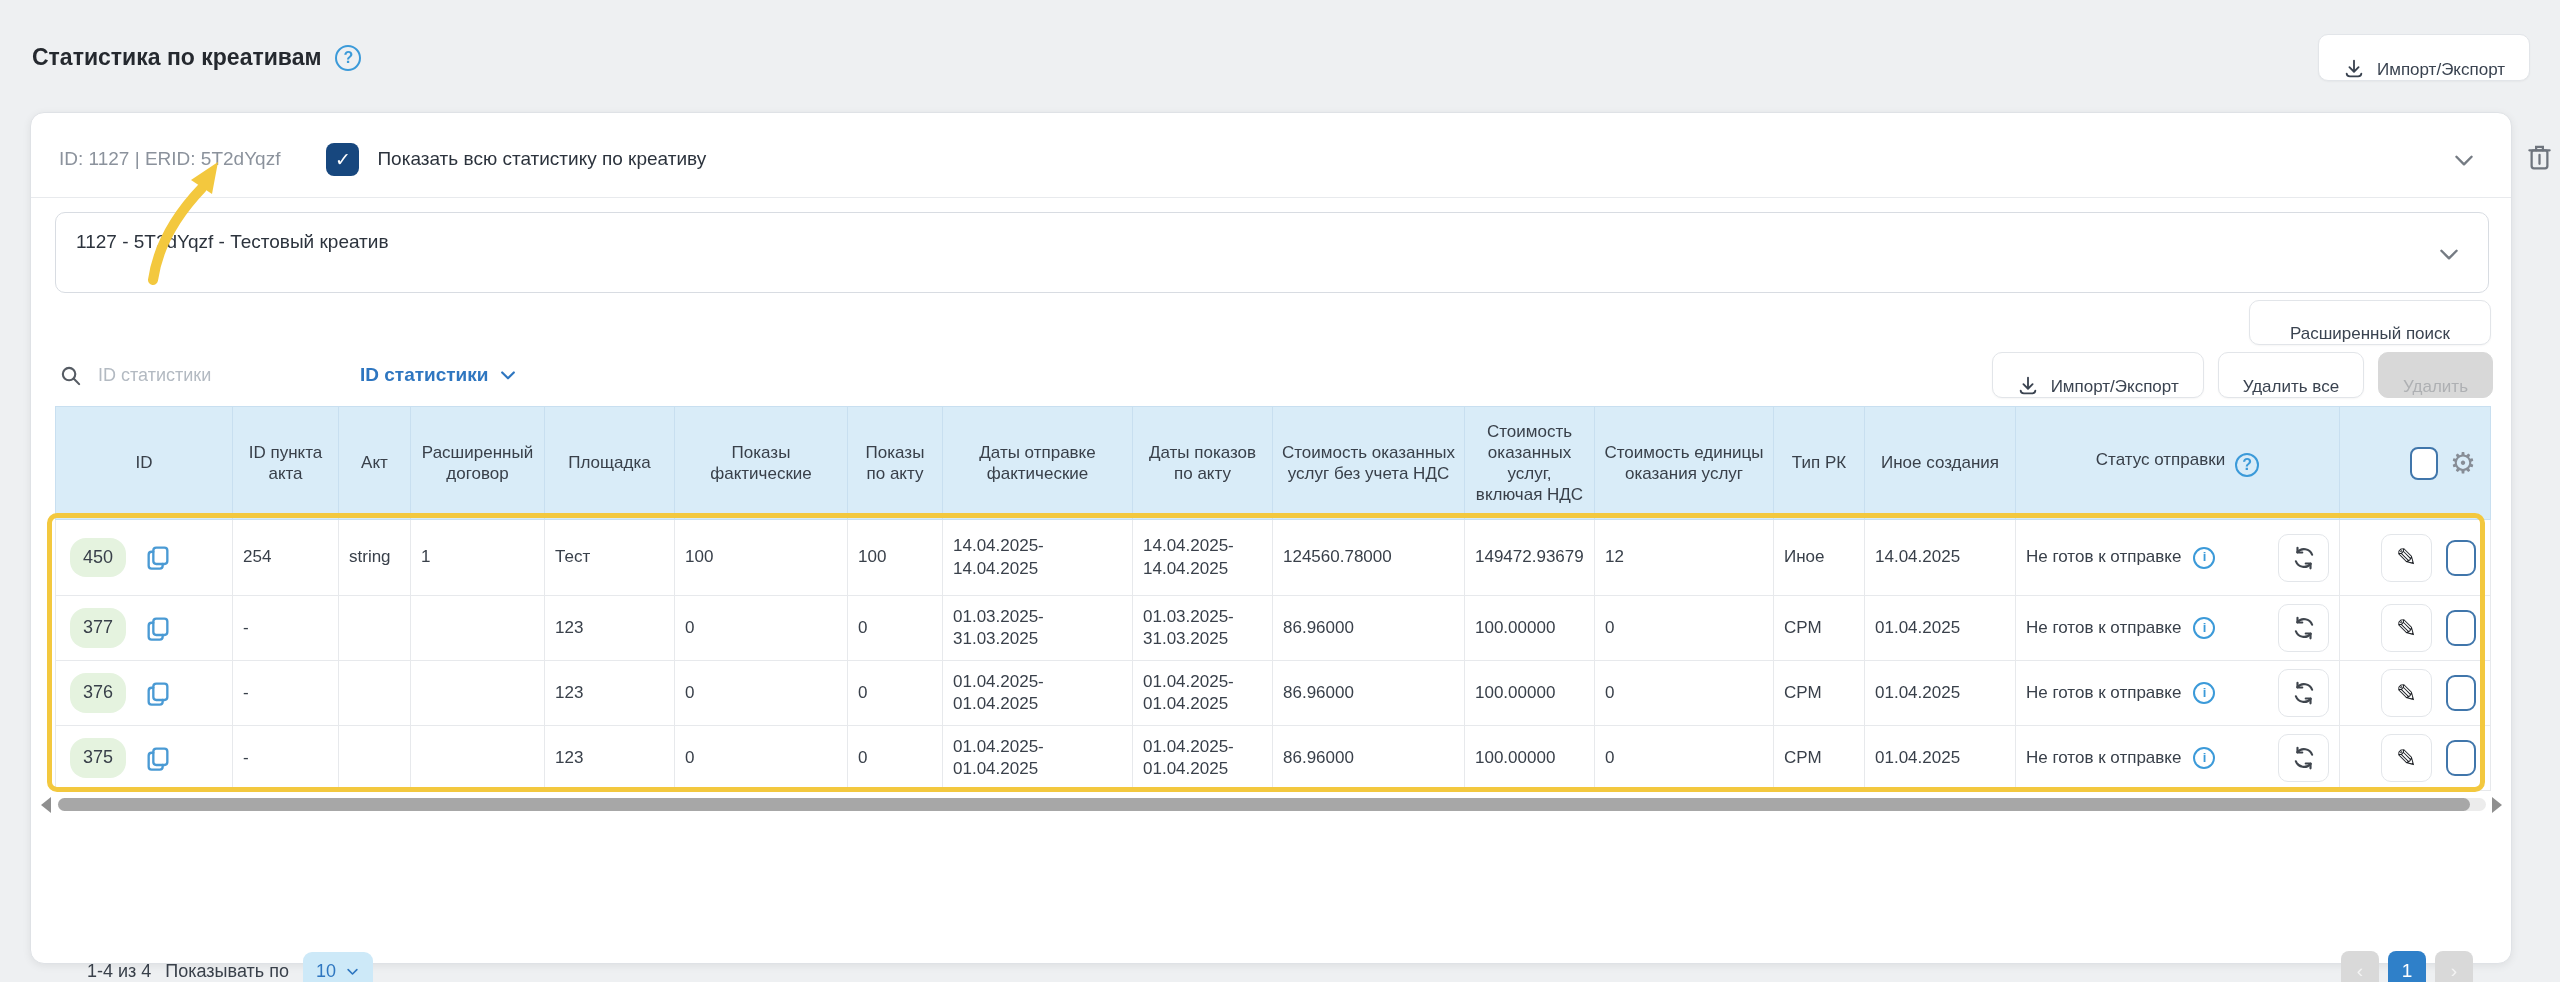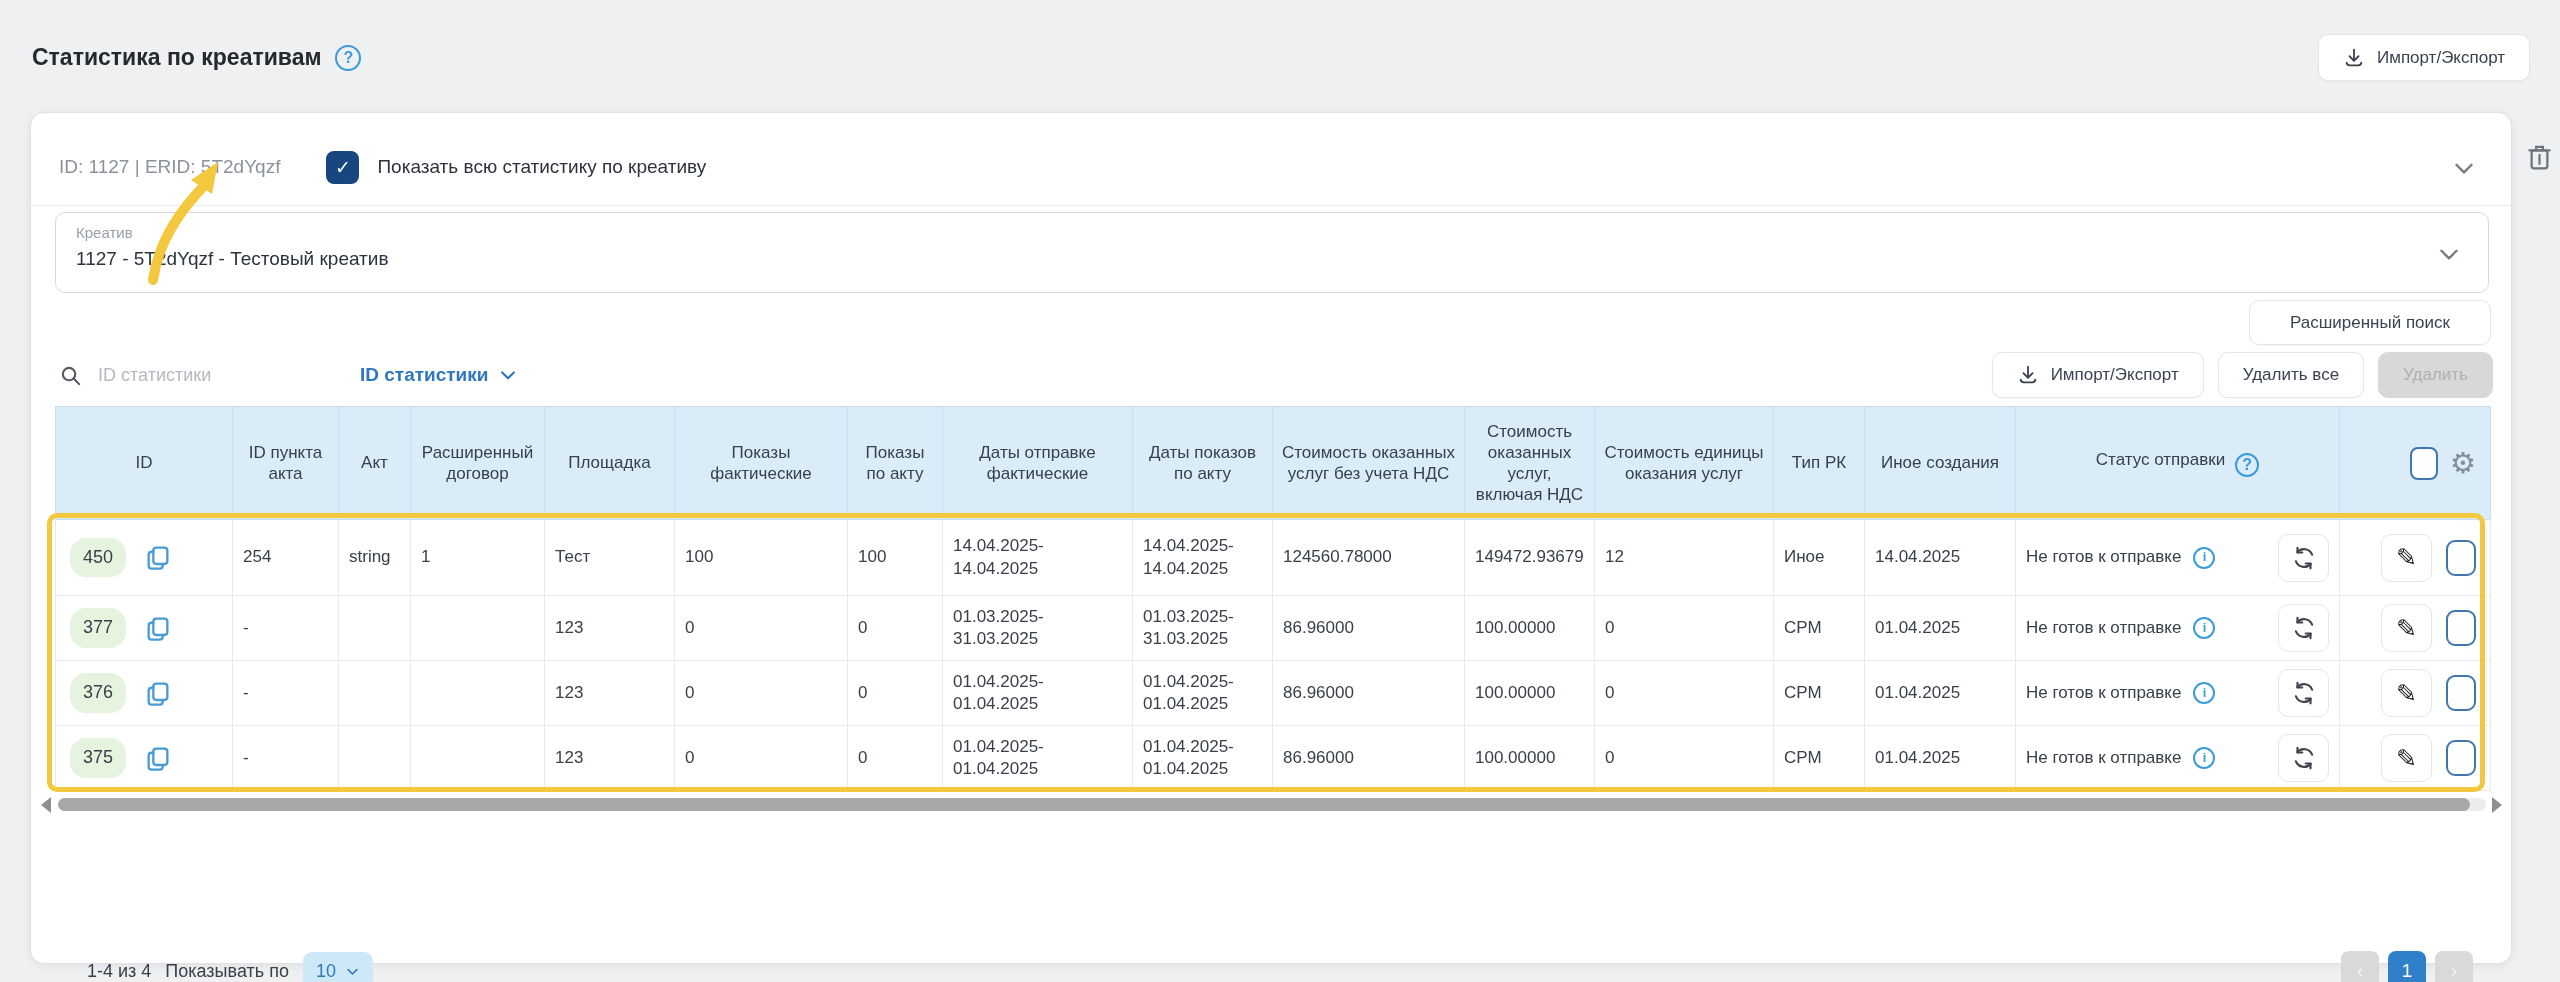--- a/index.html
+++ b/index.html
@@ -9,33 +9,33 @@
     background:#eef0f2;
     font-family:"Liberation Sans", sans-serif;
     color:#39404a;
   }
   
   .page-title { position:absolute; left:32px; top:44px; display:flex; align-items:center; gap:14px;
     font-size:23px; font-weight:bold; color:#25292f; }
   .q-circle { display:inline-flex; align-items:center; justify-content:center;
     width:26px; height:26px; border:2px solid #3b9ad9; border-radius:50%;
     color:#3b9ad9; font-size:16px; font-weight:bold; }
-  .btn { display:inline-flex; align-items:center; justify-content:center; gap:12px;
+  .btn { display:inline-flex; align-items:flex-end; justify-content:center; gap:12px;
     background:#fff; border:1px solid #e2e5e9; border-radius:10px;
     height:47px; padding:0 24px; font-size:17px; color:#3a4350; cursor:pointer;
     box-shadow:0 1px 2px rgba(0,0,0,.04); font-family:inherit; }
   .top-export { position:absolute; right:30px; top:34px; }
   .icon-svg { display:inline-flex; }
   
   .card { position:absolute; left:30px; top:112px; width:2482px; height:852px;
     background:#fff; border:1px solid #dfe2e6; border-radius:14px;
     box-shadow:0 2px 8px rgba(0,0,0,.07); }
   .trash-btn { position:absolute; left:2521px; top:138px; width:36px; height:38px;
     display:flex; align-items:center; justify-content:center; color:#6e747d; cursor:pointer; }
-  .card-head { position:absolute; left:0; top:16px; width:100%; height:77px;
+  .card-head { position:absolute; left:0; top:8px; width:100%; height:77px;
     border-bottom:1px solid #e8eaed; display:flex; align-items:center; padding:0 28px; }
   .id-erid { font-size:19px; color:#8b929c; }
   .show-all { display:flex; align-items:center; gap:18px; margin-left:46px; }
   .cb-checked { width:33px; height:33px; background:#17477e; border-radius:8px;
     display:flex; align-items:center; justify-content:center; color:#fff; font-size:19px; cursor:pointer; }
   .show-all-label { font-size:19px; color:#2c333d; }
   .head-chevron { position:absolute; right:34px; top:26px; color:#757b83; cursor:pointer; }
   
   .creative-field { position:absolute; left:24px; top:99px; width:2434px; height:81px;
     border:1.5px solid #d8dce2; border-radius:10px; padding:11px 20px; cursor:pointer; background:#fff; }
@@ -149,21 +149,20 @@
       <span class="show-all-label">Показать всю статистику по креативу</span>
     </div>
     <span class="head-chevron chev">
       <svg width="26" height="26" viewBox="0 0 24 24" fill="none" stroke="currentColor" stroke-width="2.2" stroke-linecap="round" stroke-linejoin="round">
           <path d="M5 9l7 7 7-7"></path>
         </svg>
     </span>
   </div>
 
   <div class="creative-field">
-    <div class="creative-label">Креатив</div>
     <div class="creative-value">1127 - 5T2dYqzf - Тестовый креатив</div>
     <span class="creative-chevron chev">
       <svg width="26" height="26" viewBox="0 0 24 24" fill="none" stroke="currentColor" stroke-width="2.2" stroke-linecap="round" stroke-linejoin="round">
           <path d="M5 9l7 7 7-7"></path>
         </svg>
     </span>
   </div>
 
   <button class="btn adv-btn">
     <span>Расширенный поиск</span>

